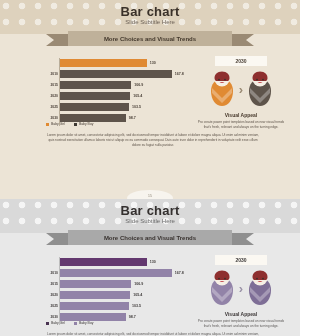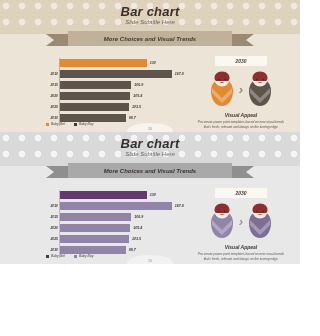--- a/index.html
+++ b/index.html
@@ -1,17 +1,17 @@
 <!DOCTYPE html>
 <html><head>
 <meta charset="utf-8">
 <style>
   html,body{margin:0;padding:0;background:#ffffff;}
   body{width:300px;height:336px;overflow:hidden;font-family:"Liberation Sans",sans-serif;}
-  .slide{position:relative;width:300px;height:132px;overflow:hidden;font-style:italic;}
+  .slide{position:relative;width:300px;height:199px;overflow:hidden;}
   .bg{position:absolute;inset:0;}
   .slide-a .bg{background-color:#ded2bd;
     background-image:radial-gradient(circle at 6px 6px, rgba(255,255,255,.55) 3.2px, rgba(255,255,255,0) 3.6px);
     background-size:16px 16px;}
   .slide-a .bg-lower{position:absolute;left:0;right:0;top:34px;bottom:0;background:#ece4d6;}
   .slide-b .bg{background-color:#d9d9d9;
     background-image:radial-gradient(circle at 6px 6px, rgba(255,255,255,.75) 3.2px, rgba(255,255,255,0) 3.6px);
     background-size:16px 16px;}
   .slide-b .bg-lower{position:absolute;left:0;right:0;top:34px;bottom:0;background:#e8e8e8;}
 

